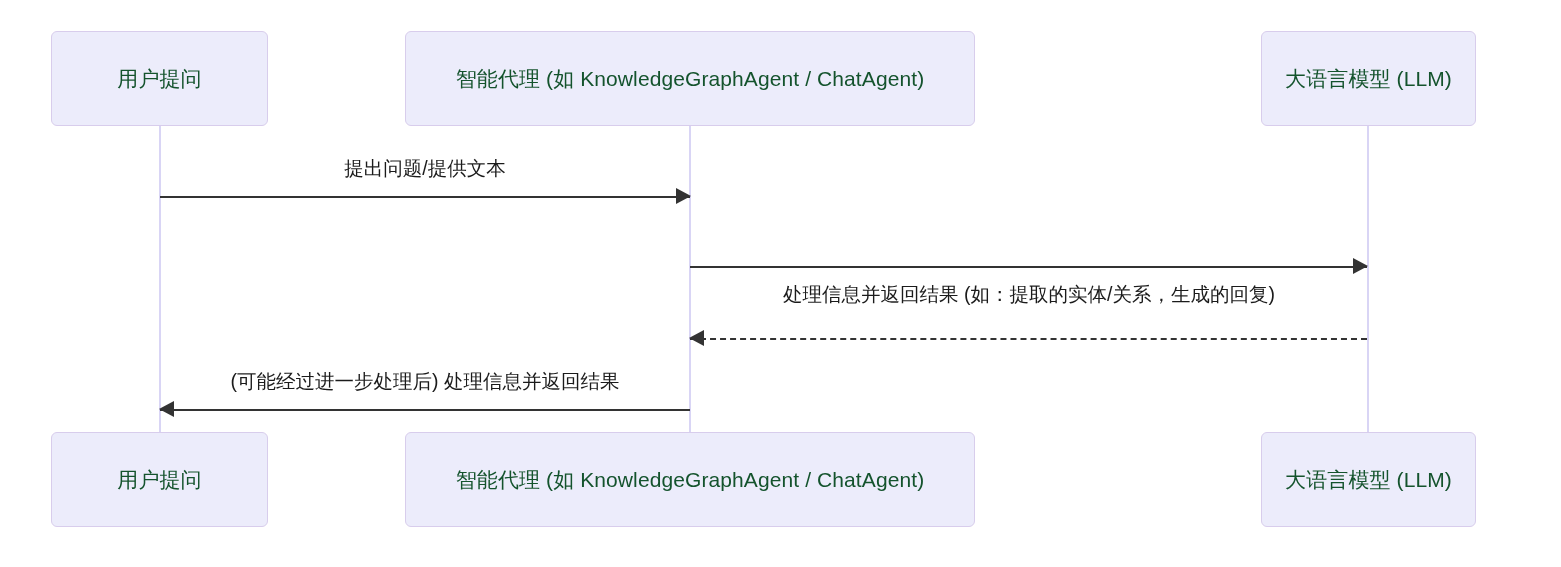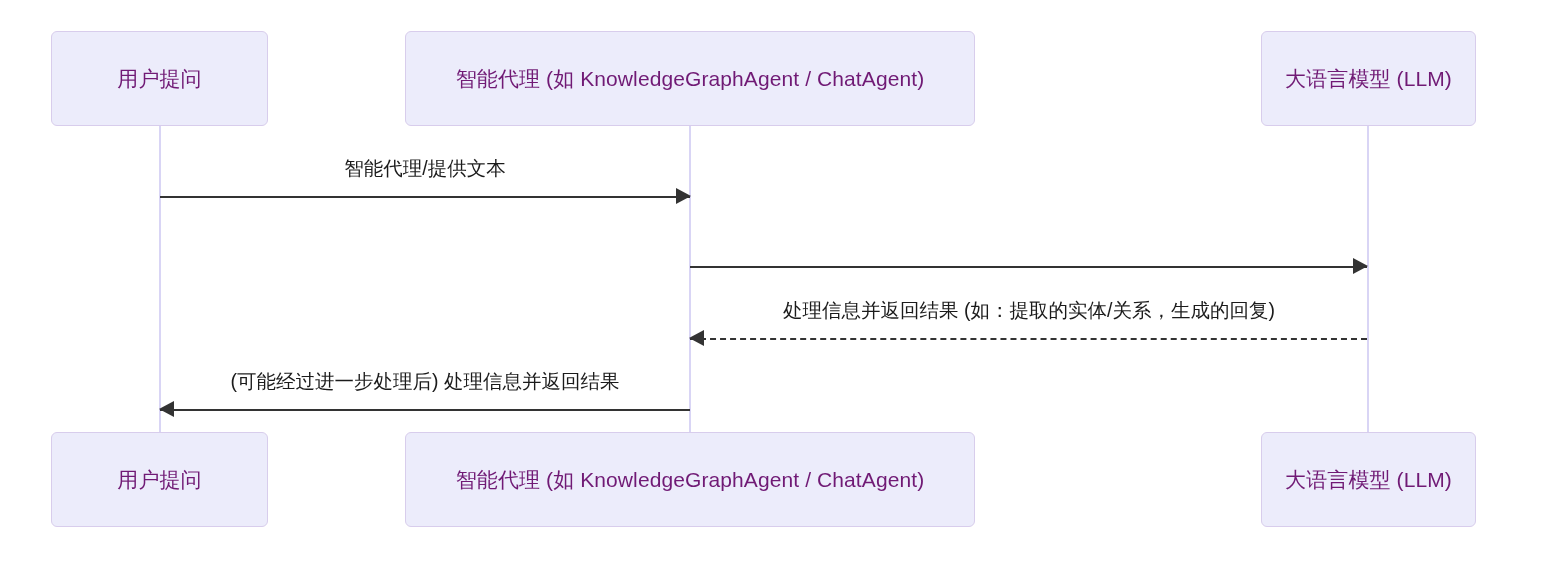--- a/index.html
+++ b/index.html
@@ -29,21 +29,21 @@
     background: #ececfb;
     border: 1.4px solid #d8cdec;
     border-radius: 6px;
     display: flex;
     align-items: center;
     justify-content: center;
     z-index: 3;
   }
   .participant-label {
     font-size: 21px;
-    color: #701a75;
+    color: #14532d;
     line-height: 1.2;
     white-space: nowrap;
     letter-spacing: 0.1px;
   }
   .message {
     position: absolute;
     z-index: 2;
     height: 0;
   }
   .msg-line {
@@ -111,32 +111,32 @@
     <span class="participant-label">智能代理 (如 KnowledgeGraphAgent / ChatAgent)</span>
   </div>
   <div class="participant-box" style="left:1261px; top:432px; width:215px; height:95px;">
     <span class="participant-label">大语言模型 (LLM)</span>
   </div>
 
   <div class="message" style="left:160px; top:196px; width:530px;">
     <div class="msg-line"></div>
     <div class="arrowhead right"></div>
   </div>
-  <div class="msg-label" style="left:425px; top:180px;">智能代理/提供文本</div>
+  <div class="msg-label" style="left:425px; top:180px;">提出问题/提供文本</div>
 
   <div class="message" style="left:690px; top:266px; width:677px;">
     <div class="msg-line"></div>
     <div class="arrowhead right"></div>
   </div>
 
   <div class="message" style="left:690px; top:338px; width:677px;">
     <div class="msg-line dotted"></div>
     <div class="arrowhead left"></div>
   </div>
-  <div class="msg-label" style="left:1029px; top:322px;">处理信息并返回结果 (如：提取的实体/关系，生成的回复)</div>
+  <div class="msg-label" style="left:1029px; top:306px;">处理信息并返回结果 (如：提取的实体/关系，生成的回复)</div>
 
   <div class="message" style="left:160px; top:409px; width:530px;">
     <div class="msg-line"></div>
     <div class="arrowhead left"></div>
   </div>
   <div class="msg-label" style="left:425px; top:393px;">(可能经过进一步处理后) 处理信息并返回结果</div>
 
 </div>
 
 </body></html>

